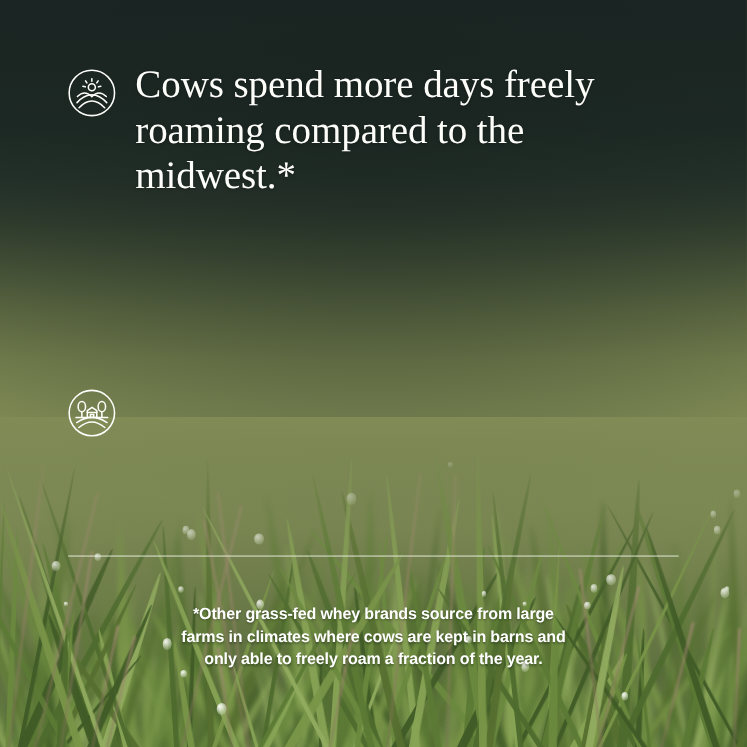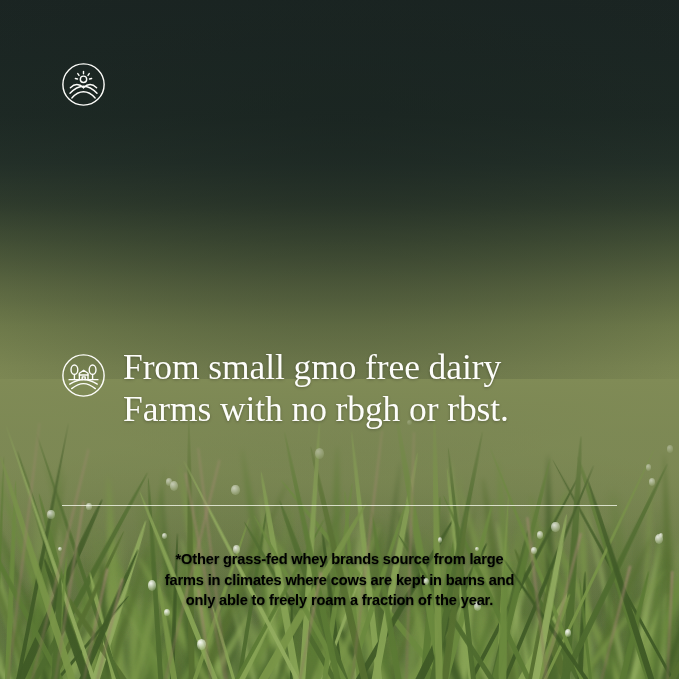--- a/index.html
+++ b/index.html
@@ -135,21 +135,21 @@
     background: rgba(243,246,232,0.80);
     z-index: 20;
   }
 
   .footnote {
     position: absolute;
     left: 0;
     right: 0;
     top: 549px;
     text-align: center;
-    color: #000000;
+    color: #ffffff;
     font-family: "Liberation Sans", sans-serif;
     font-weight: bold;
     font-size: 14.6px;
     line-height: 1.42;
     letter-spacing: -0.15px;
     white-space: pre-line;
     text-shadow: 0 1px 2px rgba(20,35,15,0.45);
     z-index: 20;
   }
 </style>
@@ -572,41 +572,42 @@
           <line x1="17.9" y1="12.3" x2="19.2" y2="14.3"></line>
           <line x1="30.1" y1="12.3" x2="28.8" y2="14.3"></line>
           <line x1="15.3" y1="17.6" x2="17.6" y2="18.1"></line>
           <line x1="32.7" y1="17.6" x2="30.4" y2="18.1"></line>
           <path d="M10 27.5c4.6-4.6 9.3-4.6 14 0"></path>
           <path d="M24 27.5c4.6-4.6 9.3-4.6 14 0"></path>
           <path d="M9.6 33.4c5-5.4 9.7-7.6 14.4-7.6s9.4 2.2 14.4 7.6"></path>
           <path d="M11.6 38.4c4-4.5 8.1-6.6 12.4-6.6s8.4 2.1 12.4 6.6"></path>
         </svg>
       </div>
+      <div class="feature-text">Cows spend more days freely
+roaming compared to the
+midwest.*</div>
     </div>
 
 
     <div class="feature" id="feature-2">
       <div class="feature-icon">
         <svg viewBox="0 0 48 48" fill="none" stroke="#fdfdfa" stroke-width="1.5" stroke-linecap="round" stroke-linejoin="round">
           <circle cx="24" cy="24" r="22"></circle>
           <ellipse cx="14.3" cy="17.8" rx="3.6" ry="5"></ellipse>
           <path d="M14.3 22.8v5.4"></path>
           <ellipse cx="33.7" cy="17.8" rx="3.6" ry="5"></ellipse>
           <path d="M33.7 22.8v5.4"></path>
           <path d="M19.6 28.2v-6.6l4.6-3.2 4.6 3.2v6.6"></path>
           <path d="M19.6 23.4h9.2"></path>
           <path d="M22.6 28.2v-2.7h3.2v2.7"></path>
           <path d="M8.6 28.4h30.8"></path>
           <path d="M9.3 33.2c5.2-3.3 10.1-5 14.7-5s9.5 1.7 14.7 5"></path>
           <path d="M11.4 38c4.4-3.5 8.6-5.3 12.6-5.3s8.2 1.8 12.6 5.3"></path>
         </svg>
       </div>
-      <div class="feature-text">From small gmo free dairy
-Farms with no rbgh or rbst.</div>
     </div>
 
     <div class="divider"></div>
 
     <div class="footnote">*Other grass-fed whey brands source from large
 farms in climates where cows are kept in barns and
 only able to freely roam a fraction of the year.</div>
 
   </div>
 </div>

